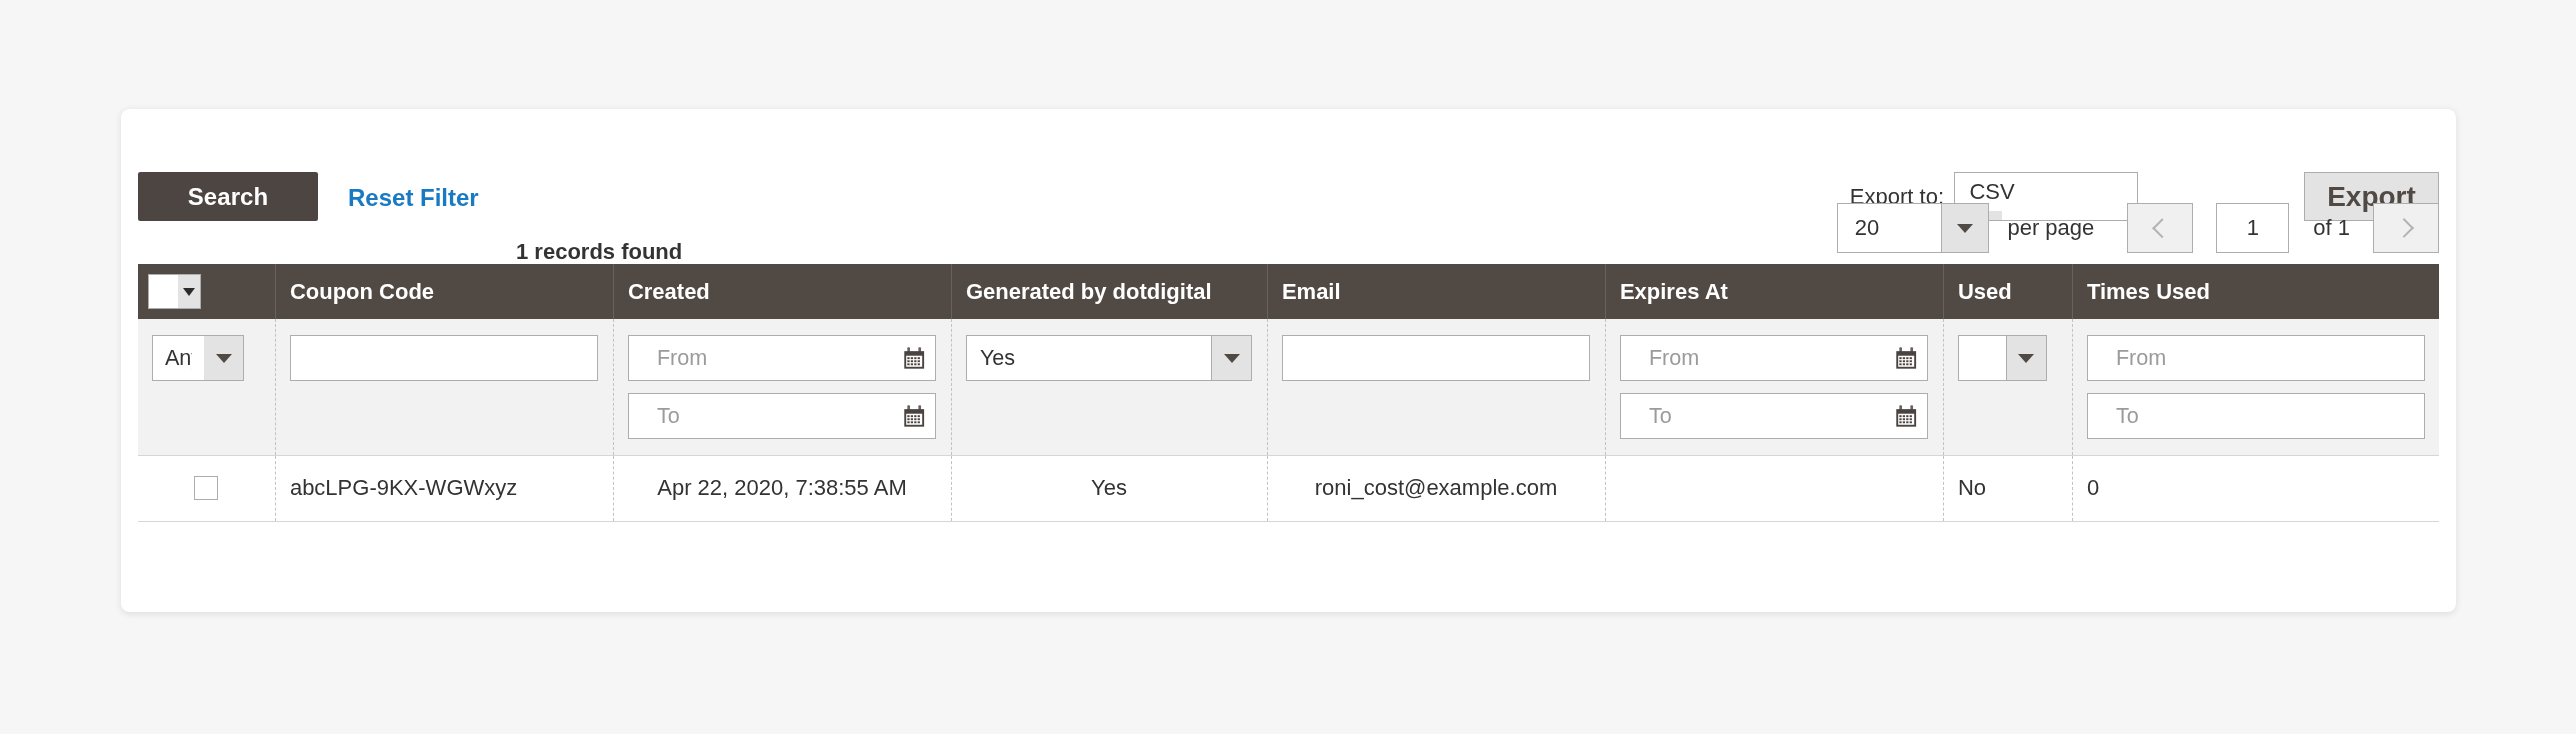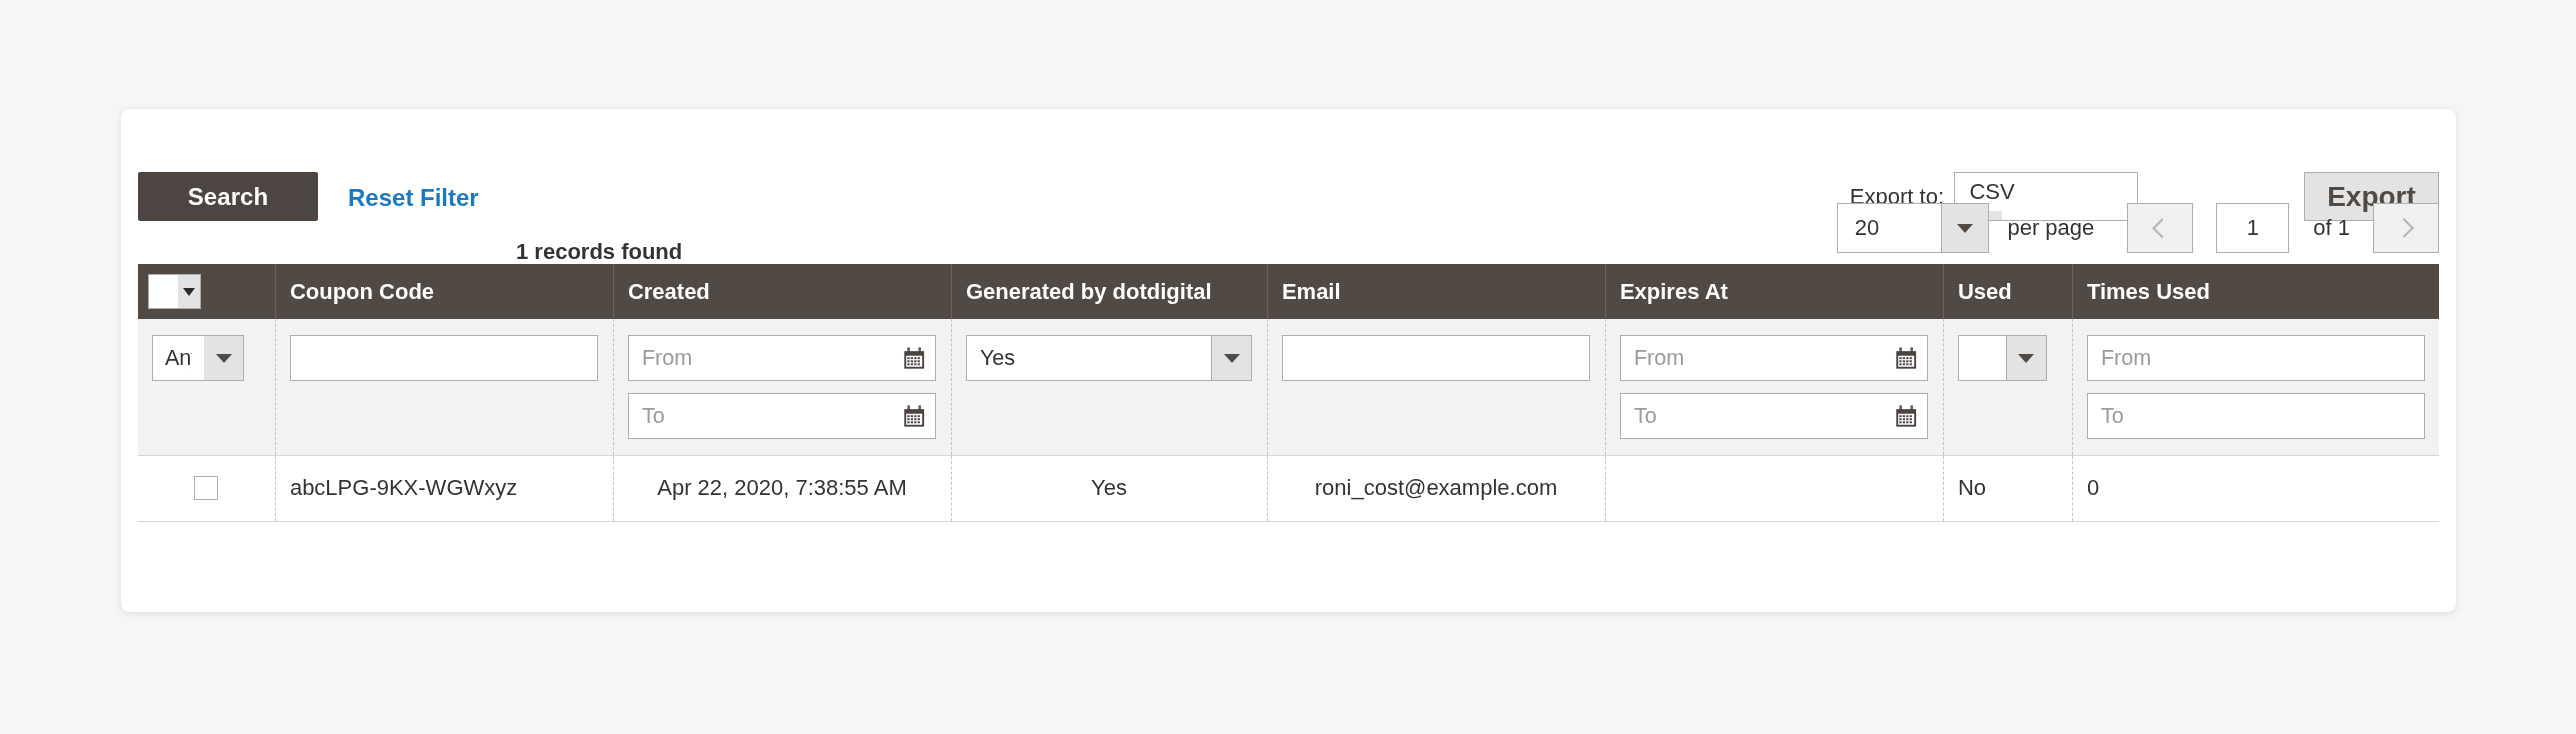--- a/index.html
+++ b/index.html
@@ -300,21 +300,21 @@
 
   .f-input {
     width: 100%;
     height: 46px;
     border: 0.7px solid #adadad;
     background: #ffffff;
     box-sizing: border-box;
     font-family: "Liberation Sans", sans-serif;
     font-size: 21.6px;
     color: #333333;
-    padding: 0 13px;
+    padding: 0 28px;
     outline: none;
   }
   .f-input::placeholder { color: #9b9b9b; opacity: 1; }
 
   .f-select {
     height: 46px;
     border: 0.7px solid #adadad;
     background: #ffffff;
     box-sizing: border-box;
     display: flex;

